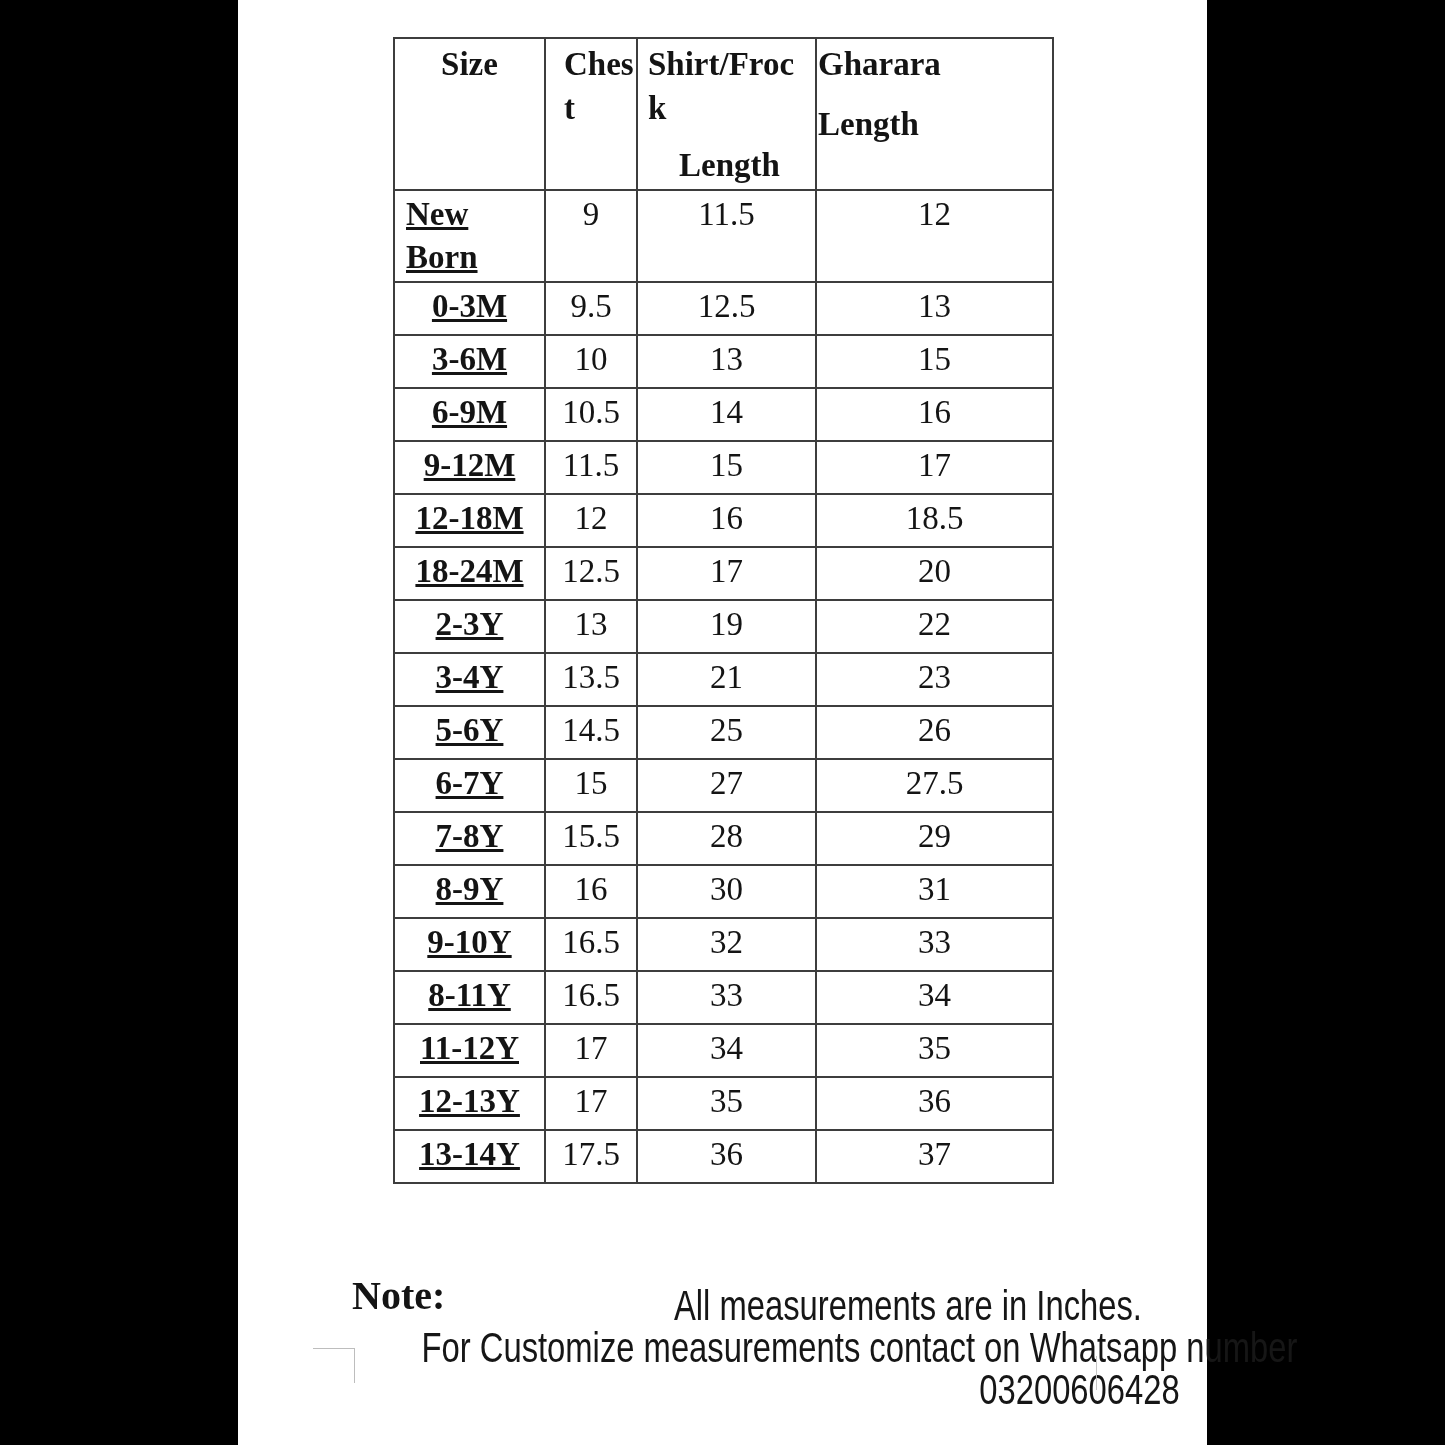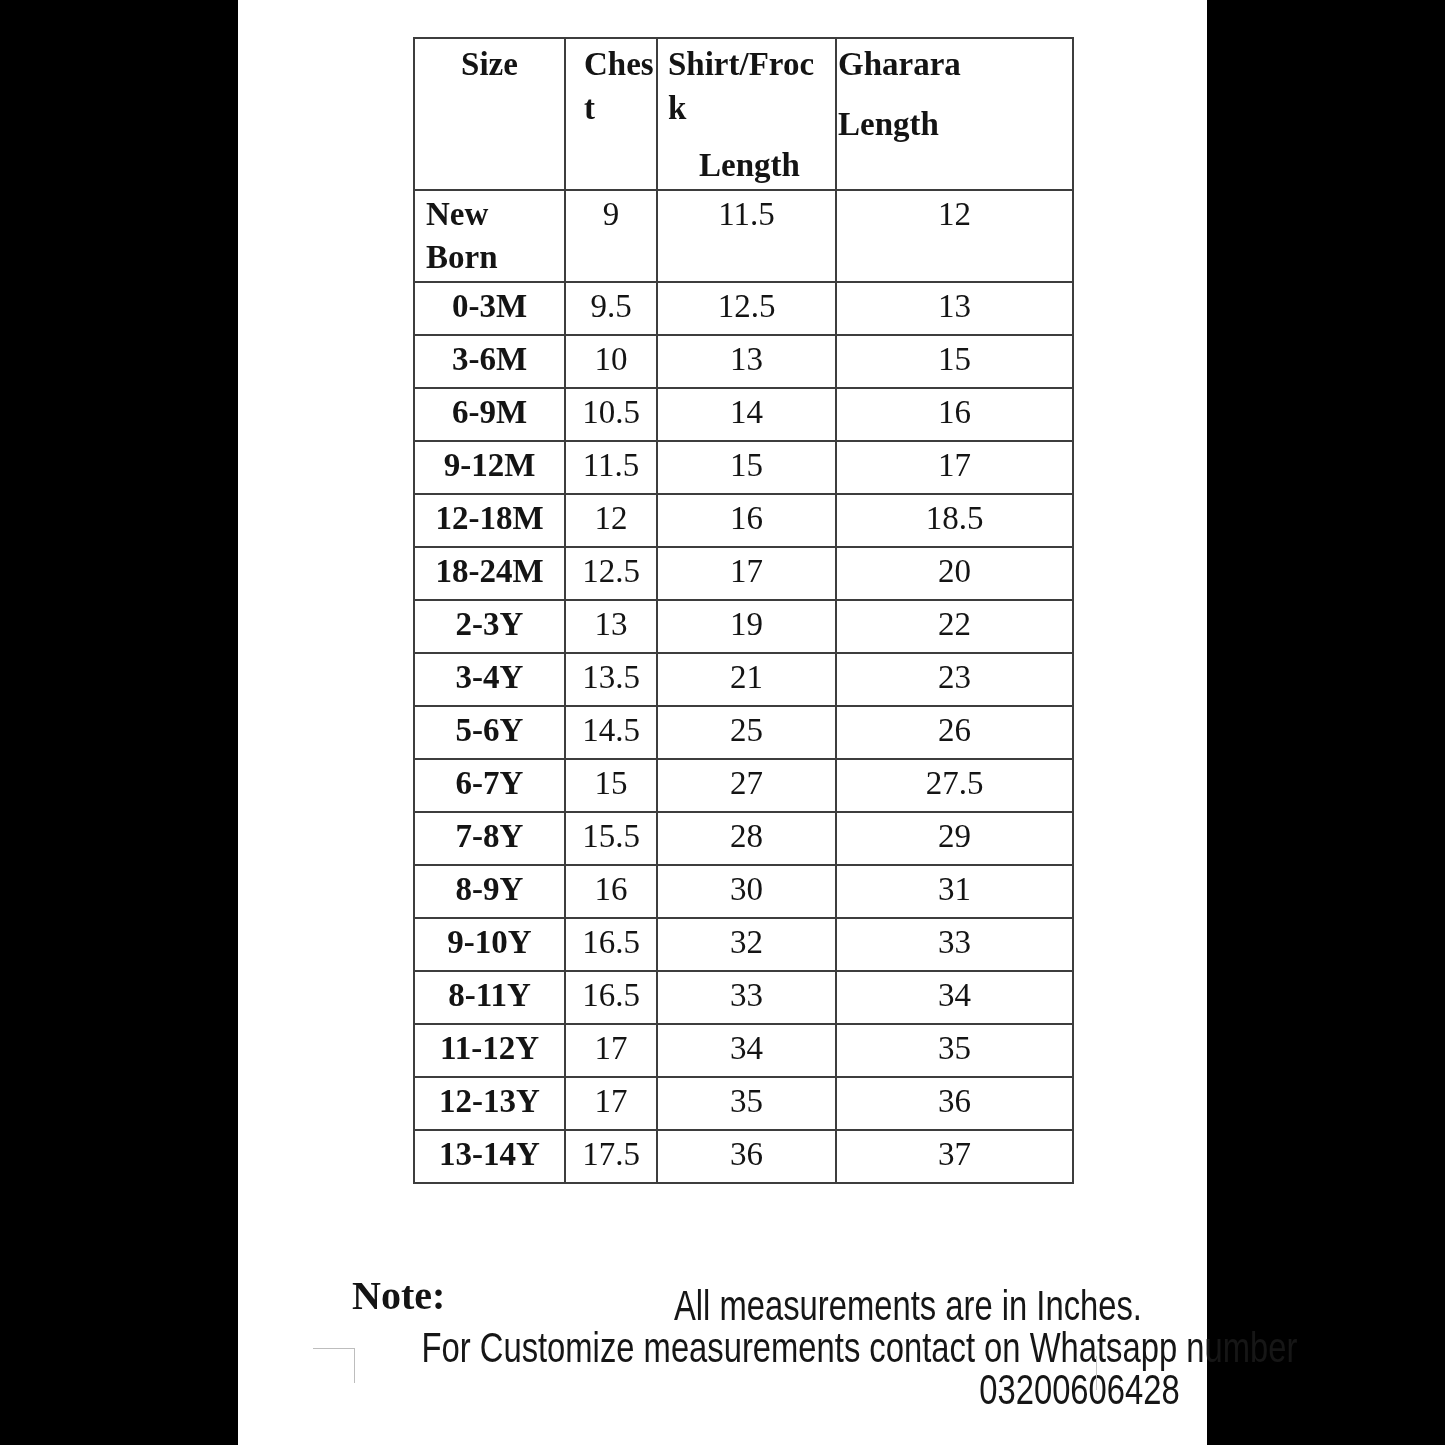--- a/index.html
+++ b/index.html
@@ -6,37 +6,37 @@
   body{
     width:1445px;height:1445px;position:relative;background:#ffffff;
     font-family:"Liberation Serif","DejaVu Serif",serif;
     color:#141414;overflow:hidden;
   }
   .side-bar{position:absolute;top:0;height:1445px;background:#000;}
   .side-bar.left{left:0;width:238px;}
   .side-bar.right{left:1207px;width:238px;}
 
   table.size-chart{
-    position:absolute;left:413px;top:37px;width:659px;
+    position:absolute;left:393px;top:37px;width:659px;
     border-collapse:collapse;table-layout:fixed;
   }
   .size-chart th,.size-chart td{
     border:2px solid #3d3d3d;vertical-align:top;
     font-size:33px;line-height:1.32;overflow:hidden;
   }
   .size-chart th{height:141px;font-weight:bold;padding-top:4px;}
   .size-chart td{height:48px;padding-top:2px;text-align:center;}
   th.h-size{text-align:center;}
   th.h-chest{text-align:left;padding-left:18px;padding-right:2px;word-break:break-all;}
   th.h-shirt{text-align:left;padding-left:10px;padding-right:4px;}
   th.h-shirt .para1{word-break:break-all;}
   th.h-shirt .para2{text-align:center;margin-top:14px;word-break:normal;}
   th.h-gharara{text-align:left;margin-top:36px;}
   th.h-gharara .para2{margin-top:16px;}
-  td.c-size{font-weight:bold;}
+  td.c-size{font-weight:bold;text-decoration:underline;}
   tr.row-first td.c-size{text-align:left;padding-left:11px;}
 
   .note-label{
     position:absolute;left:352px;top:1272px;
     font-size:40px;font-weight:bold;color:#141414;
   }
   .note-lines{
     position:absolute;left:298px;top:1285px;width:910px;text-align:right;
   }
   .note-line{display:block;height:42px;line-height:42px;white-space:nowrap;}

